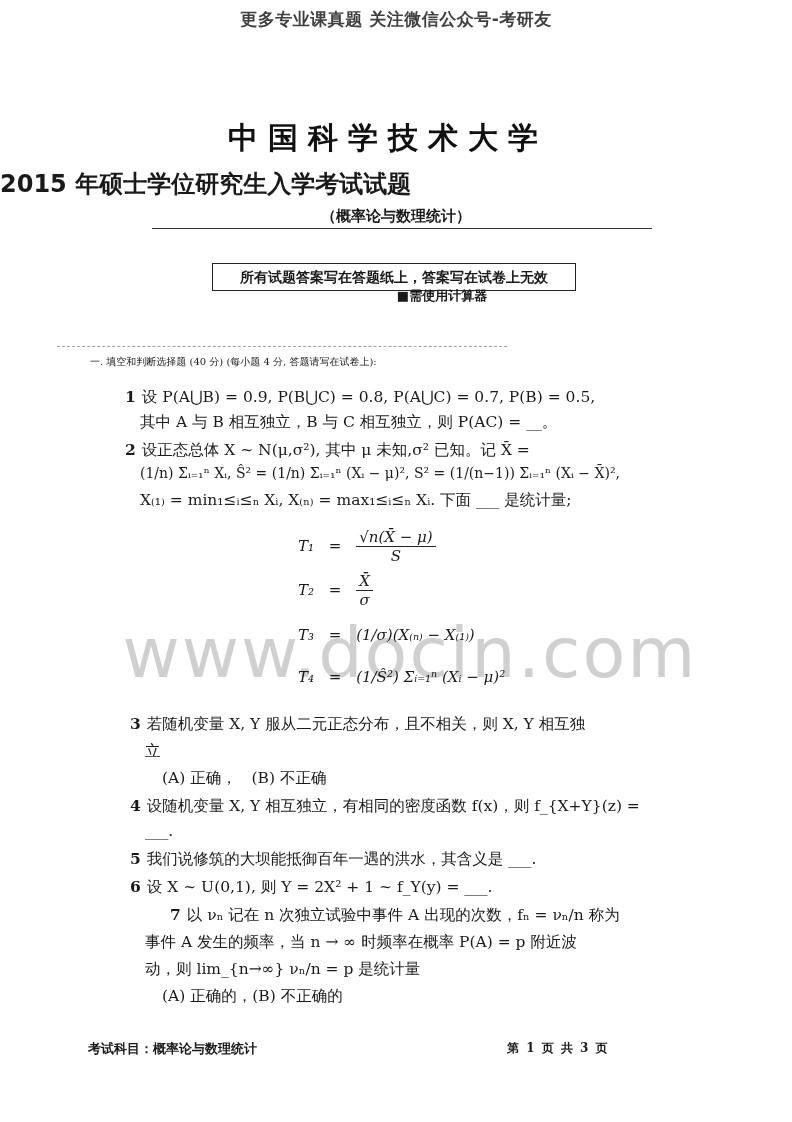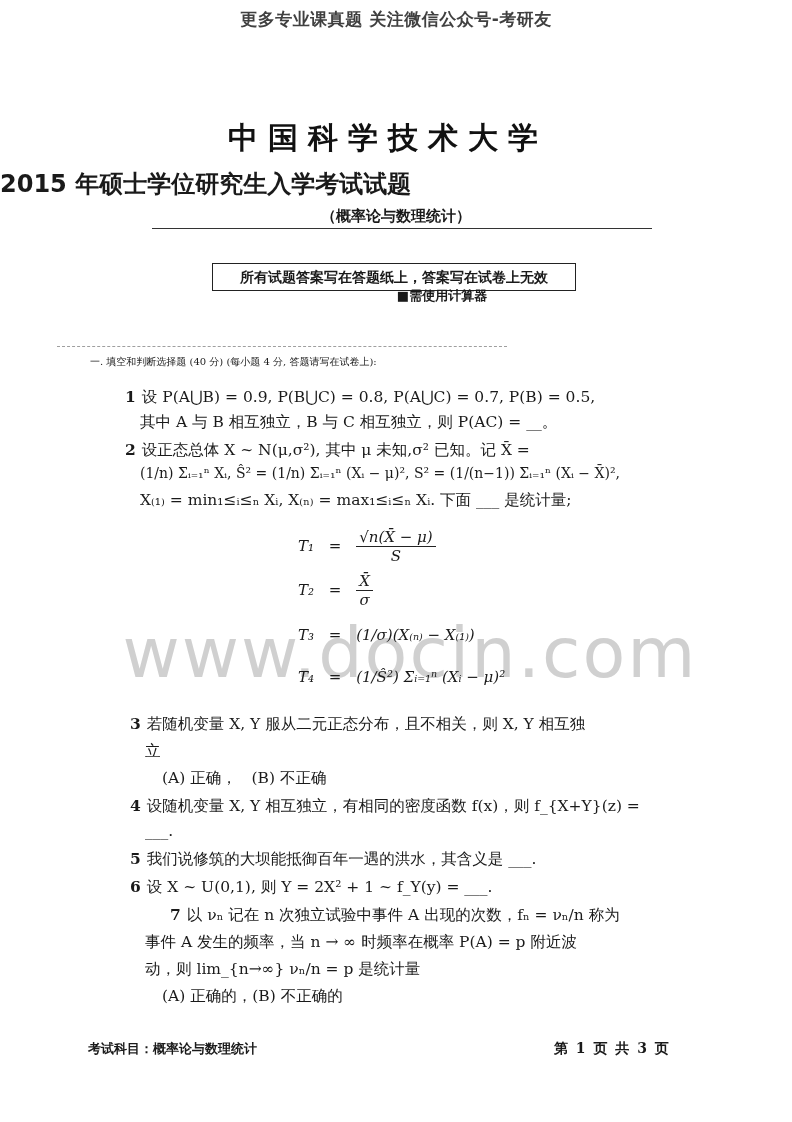--- a/index.html
+++ b/index.html
@@ -27,22 +27,22 @@
   .qnum { font-weight: bold; margin-right: 6px; }
   .formula { position: absolute; left: 298px; font-size: 15px; white-space: nowrap; }
   .frac { display: inline-block; vertical-align: middle; text-align: center; }
   .frac .num { display: block; border-bottom: 1px solid #222; padding: 0 3px; }
   .frac .den { display: block; padding: 0 3px; }
   .watermark { position: absolute; top: 612px; left: 110px; width: 600px; text-align: center;
                font-family: "DejaVu Sans", "Liberation Sans", sans-serif; font-size: 70px;
                color: rgba(150,150,150,0.45); letter-spacing: 2px; pointer-events: none; }
   .footer-left { position: absolute; top: 1040px; left: 88px; font-family: "DejaVu Sans", "Liberation Sans", sans-serif;
                  font-size: 13px; font-weight: bold; }
-  .footer-right { position: absolute; top: 1040px; left: 554px; font-family: "DejaVu Serif", "Liberation Serif", serif;
-                  font-size: 14px; font-weight: bold; word-spacing: 3px; }
+  .footer-right { position: absolute; top: 1040px; left: 507px; font-family: "DejaVu Serif", "Liberation Serif", serif;
+                  font-size: 12px; font-weight: bold; word-spacing: 3px; }
 </style>
 </head>
 <body>
 
 <div class="banner">更多专业课真题 关注微信公众号-考研友</div>
 
 <div class="uni">中国科学技术大学</div>
 <div class="title">2015 年硕士学位研究生入学考试试题</div>
 <div class="subtitle">（概率论与数理统计）</div>
 <div class="hr1"></div>

